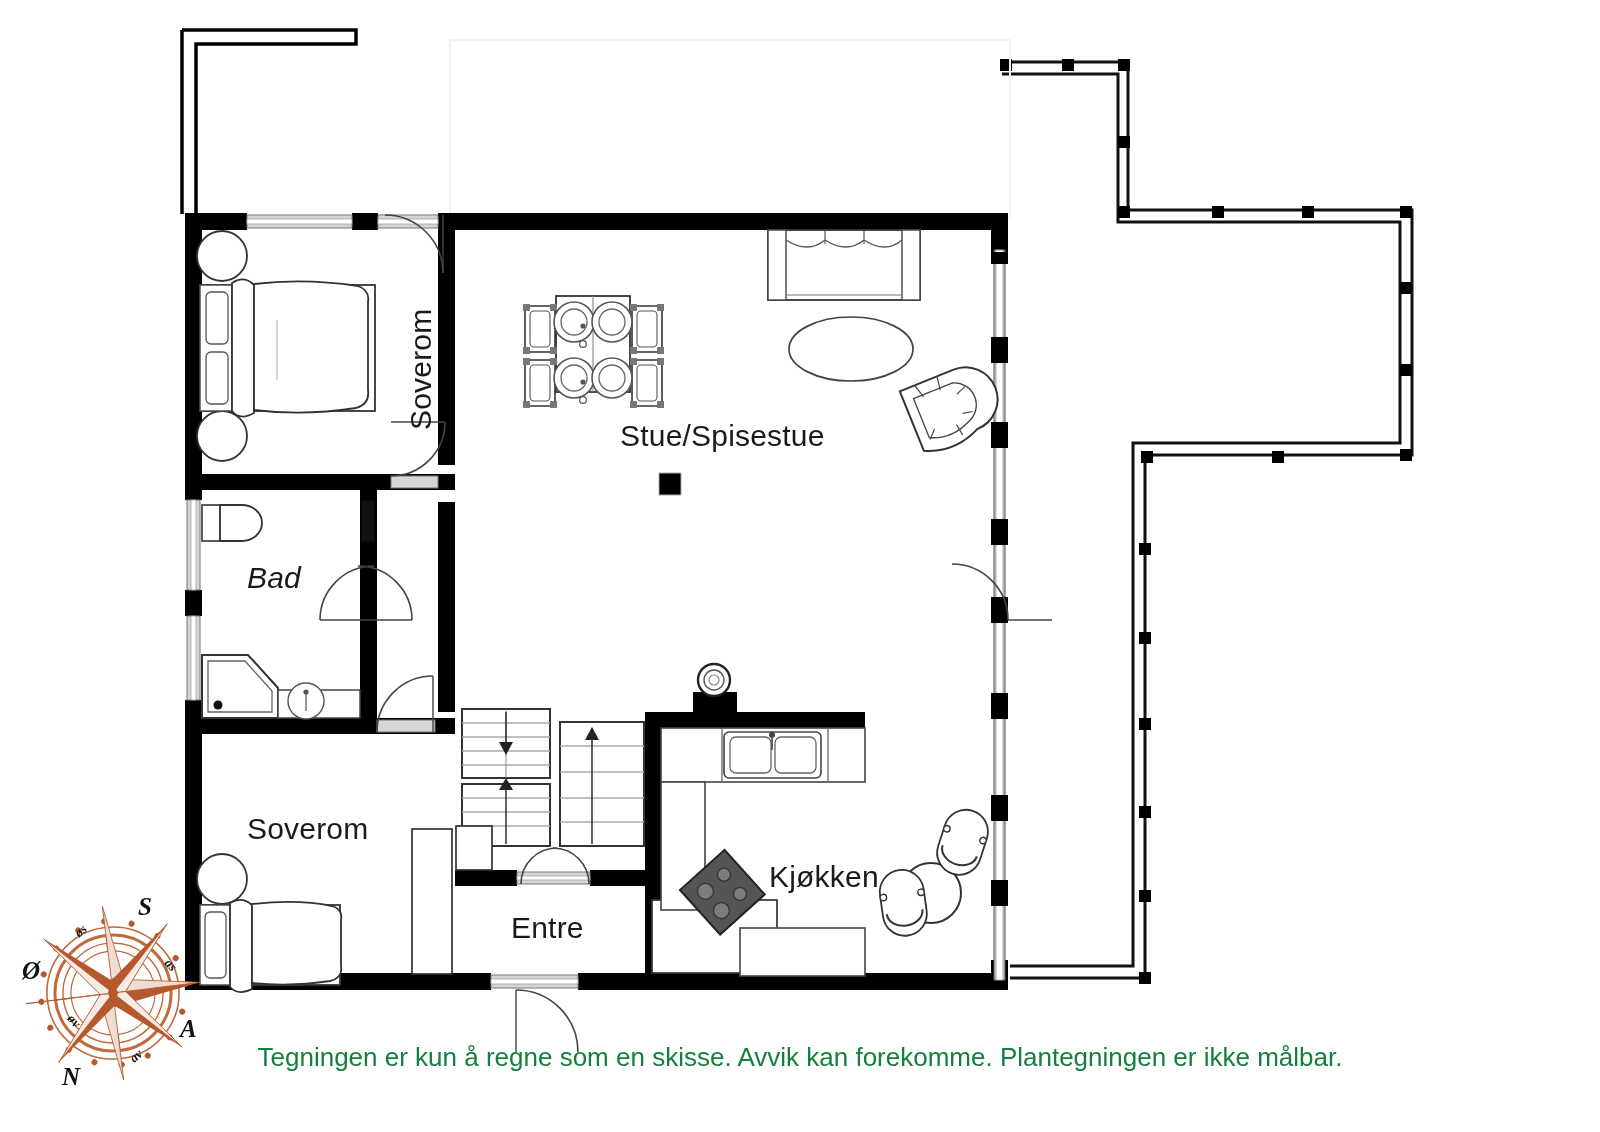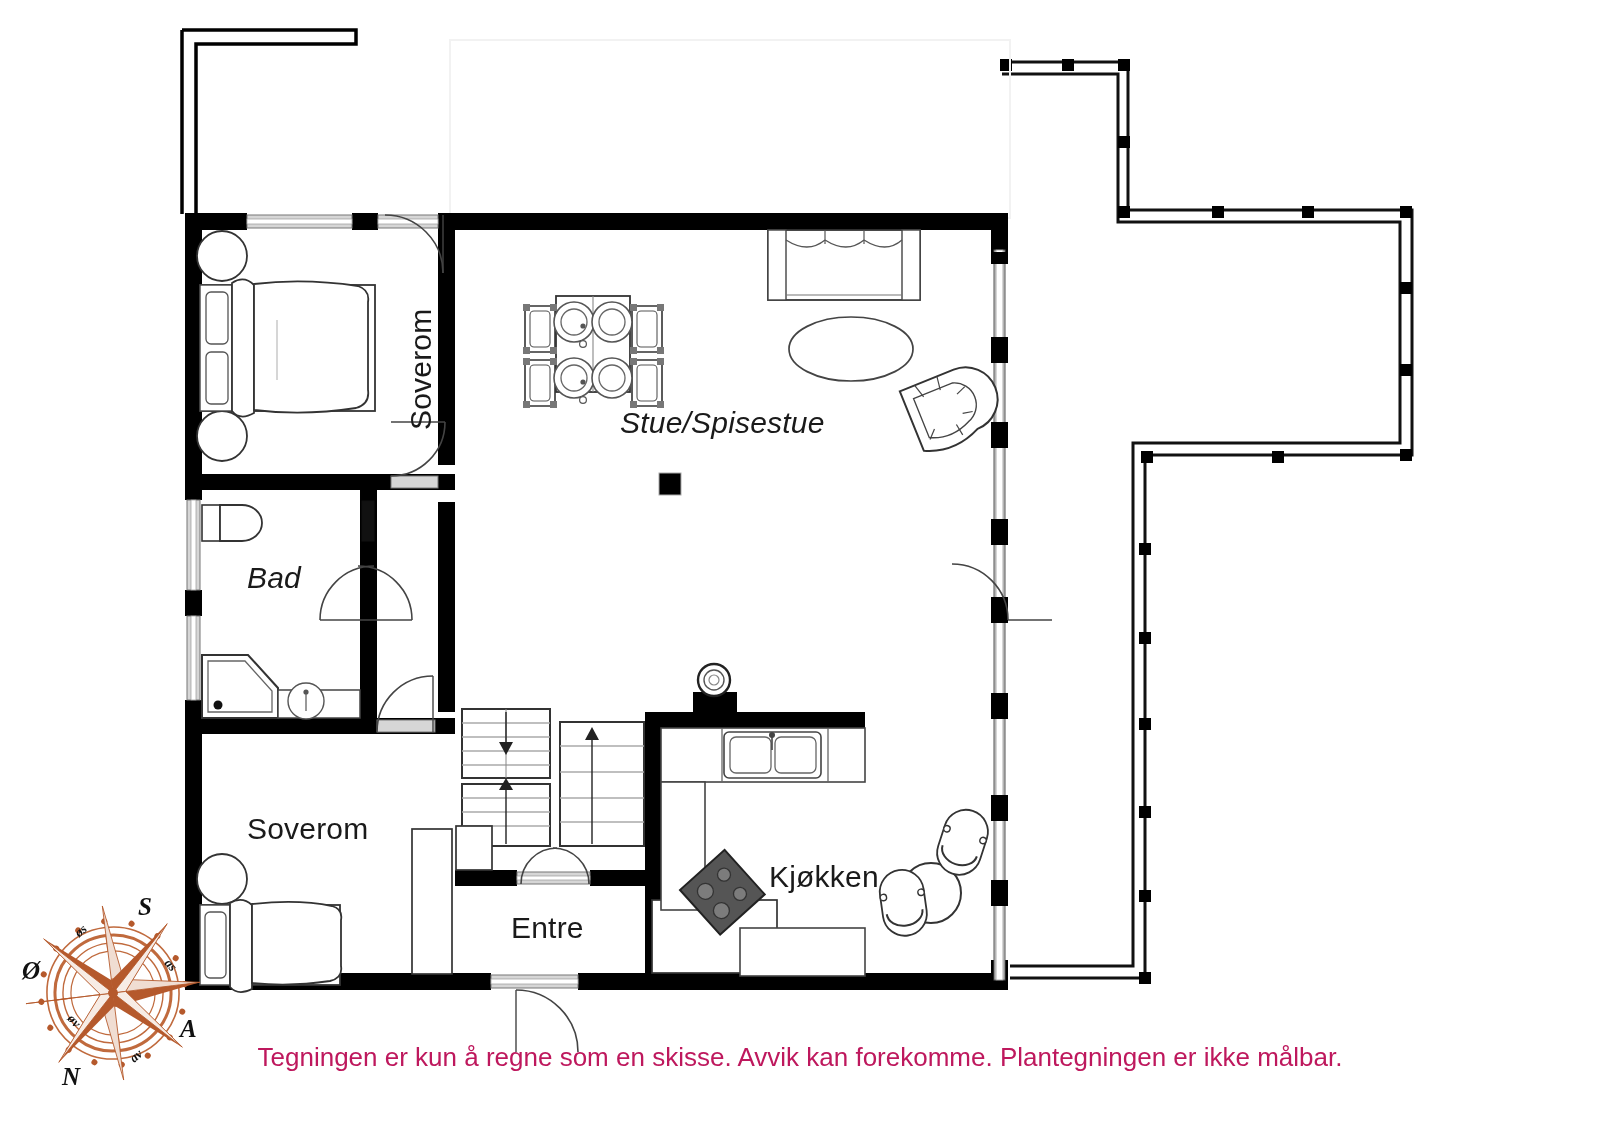--- a/index.html
+++ b/index.html
@@ -10,21 +10,21 @@
   }
   #plan{position:absolute;left:0;top:0;width:1600px;height:1132px;}
   .lbl{
     position:absolute;font-family:"Liberation Sans","DejaVu Sans",sans-serif;
     color:#1a1a1a;white-space:nowrap;font-weight:400;
   }
   .lbl-room{font-size:30px;letter-spacing:.2px;}
   .lbl-rot{transform-origin:0 0;transform:rotate(-90deg);}
   .caption{
     position:absolute;left:0;top:1042px;width:1600px;text-align:center;
-    font-size:26px;color:#be185d;font-family:"Liberation Sans","DejaVu Sans",sans-serif;
+    font-size:26px;color:#15803d;font-family:"Liberation Sans","DejaVu Sans",sans-serif;
   }
   .compass{position:absolute;left:20px;top:885px;width:190px;height:205px;}
   .cletter{
     position:absolute;font-family:"Liberation Serif","DejaVu Serif",serif;
     font-style:italic;font-weight:700;color:#111;
   }
   .cmain{font-size:25px;}
   .cmin{font-size:13px;}
 </style>
 </head>
@@ -401,21 +401,21 @@
       <path d="M0,0 L-9,9 L-88,0 Z" fill="#f7ece5" stroke="#b5592c" stroke-width="0.8"></path>
       <path d="M0,0 L9,-9 L88,0 L9,9 Z" fill="#b5592c"></path>
       <path d="M0,0 L9,-9 L88,0 Z" fill="#f7ece5" stroke="#b5592c" stroke-width="0.8"></path>
     </g>
     <circle cx="0" cy="0" r="5" fill="#b5592c"></circle>
   </g>
 </svg>
 
 <div class="lbl lbl-room lbl-rot" style="left:404px;top:430px;">Soverom</div>
 
-<div class="lbl lbl-room" style="left:620px;top:406px;font-style:italic;">Stue/Spisestue</div>
+<div class="lbl lbl-room" style="left:620px;top:419px;">Stue/Spisestue</div>
 
 <div class="lbl lbl-room" style="left:247px;top:561px;font-style:italic;">Bad</div>
 
 <div class="lbl lbl-room" style="left:247px;top:812px;">Soverom</div>
 
 <div class="lbl lbl-room" style="left:769px;top:836px;margin-top:24px;">Kjøkken</div>
 
 <div class="lbl lbl-room" style="left:511px;top:911px;">Entre</div>
 
 <div class="compass">

